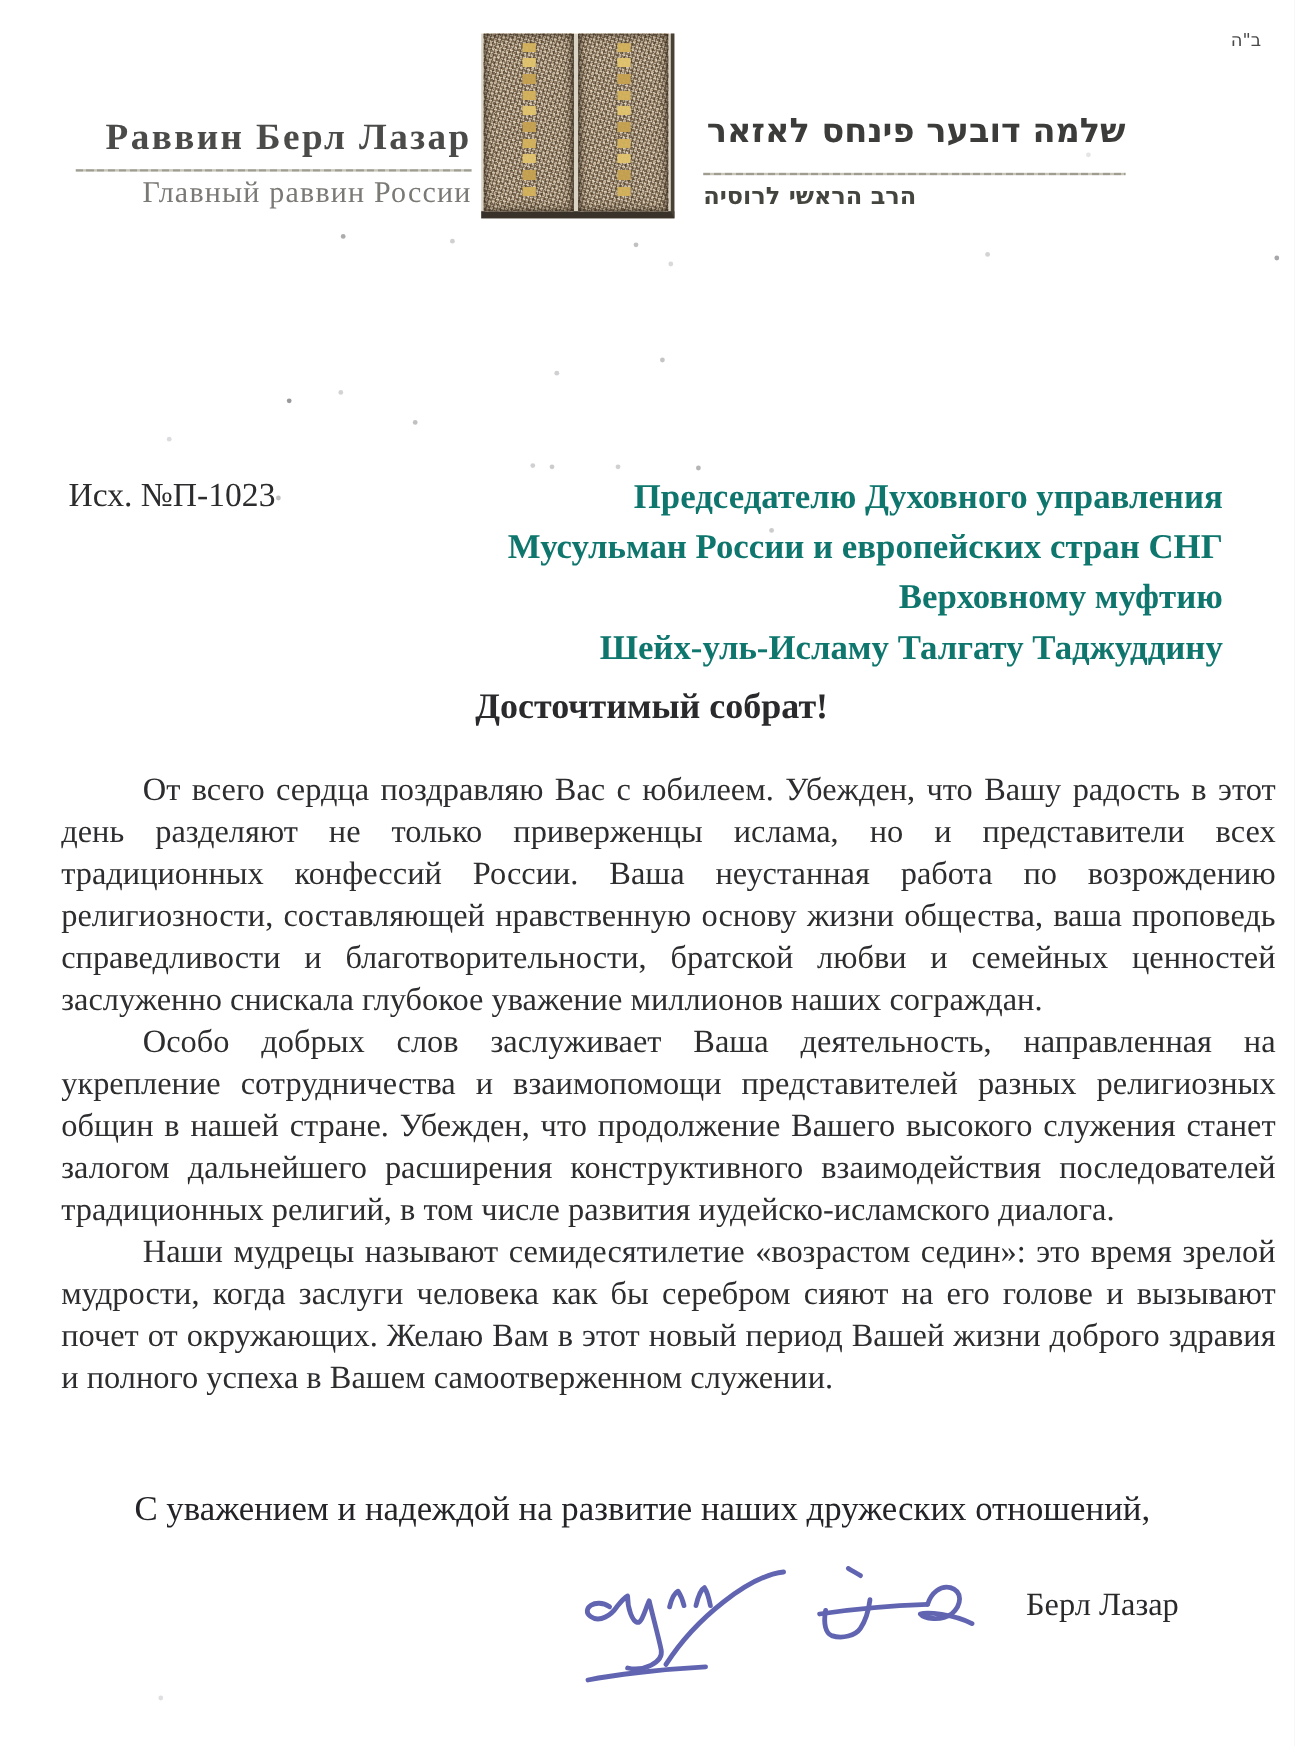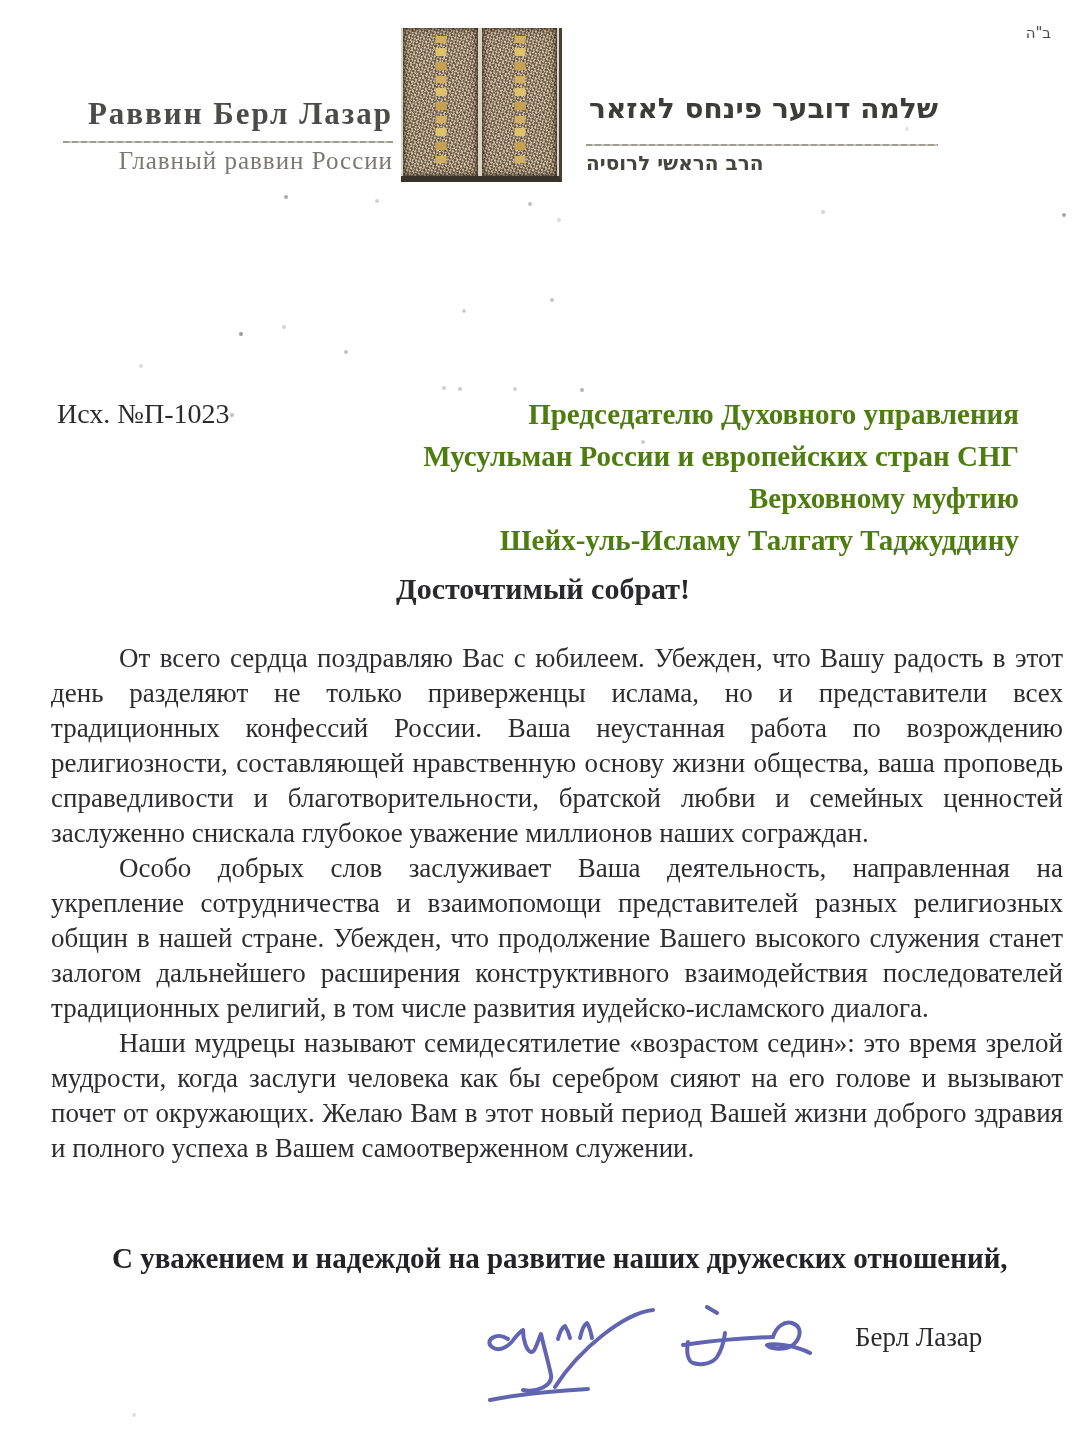--- a/index.html
+++ b/index.html
@@ -58,35 +58,35 @@
     position:absolute;left:586px;top:151px;direction:rtl;
     font-family:"DejaVu Sans",sans-serif;font-size:20px;font-weight:bold;color:#45453f;white-space:nowrap;
   }
   
   .ref{
     position:absolute;left:45px;top:393px;
     font-size:28px;font-weight:400;color:#2c2c2e;line-height:42px;margin-left:12px;
   }
   .recipient{
     position:absolute;right:60px;top:393px;text-align:right;
-    font-size:29px;font-weight:600;color:#4d7c0f;line-height:42px;
+    font-size:29px;font-weight:600;color:#0f766e;line-height:42px;
   }
   
   .salutation{
     position:absolute;left:396px;top:572px;
     font-size:30px;font-weight:bold;color:#2a2a2c;
   }
   .body-text{
     position:absolute;left:51px;top:641px;width:1012px;
     font-size:27px;line-height:35px;text-align:justify;color:#2d2d30;
   }
   .body-text p{margin:0;text-indent:68px;}
   .closing{
     position:absolute;left:112px;top:1242px;
-    font-size:29px;font-weight:bold;color:#242428;white-space:nowrap;
+    font-size:29px;font-weight:normal;color:#242428;white-space:nowrap;
   }
   
   .sig-svg{position:absolute;left:450px;top:1293px;}
   .sig-name{
     position:absolute;left:855px;top:1322px;
     font-size:27px;font-weight:400;color:#2a2a2c;white-space:nowrap;
   }
   
   .specks{
     position:absolute;left:0;top:0;width:2px;height:2px;border-radius:50%;

